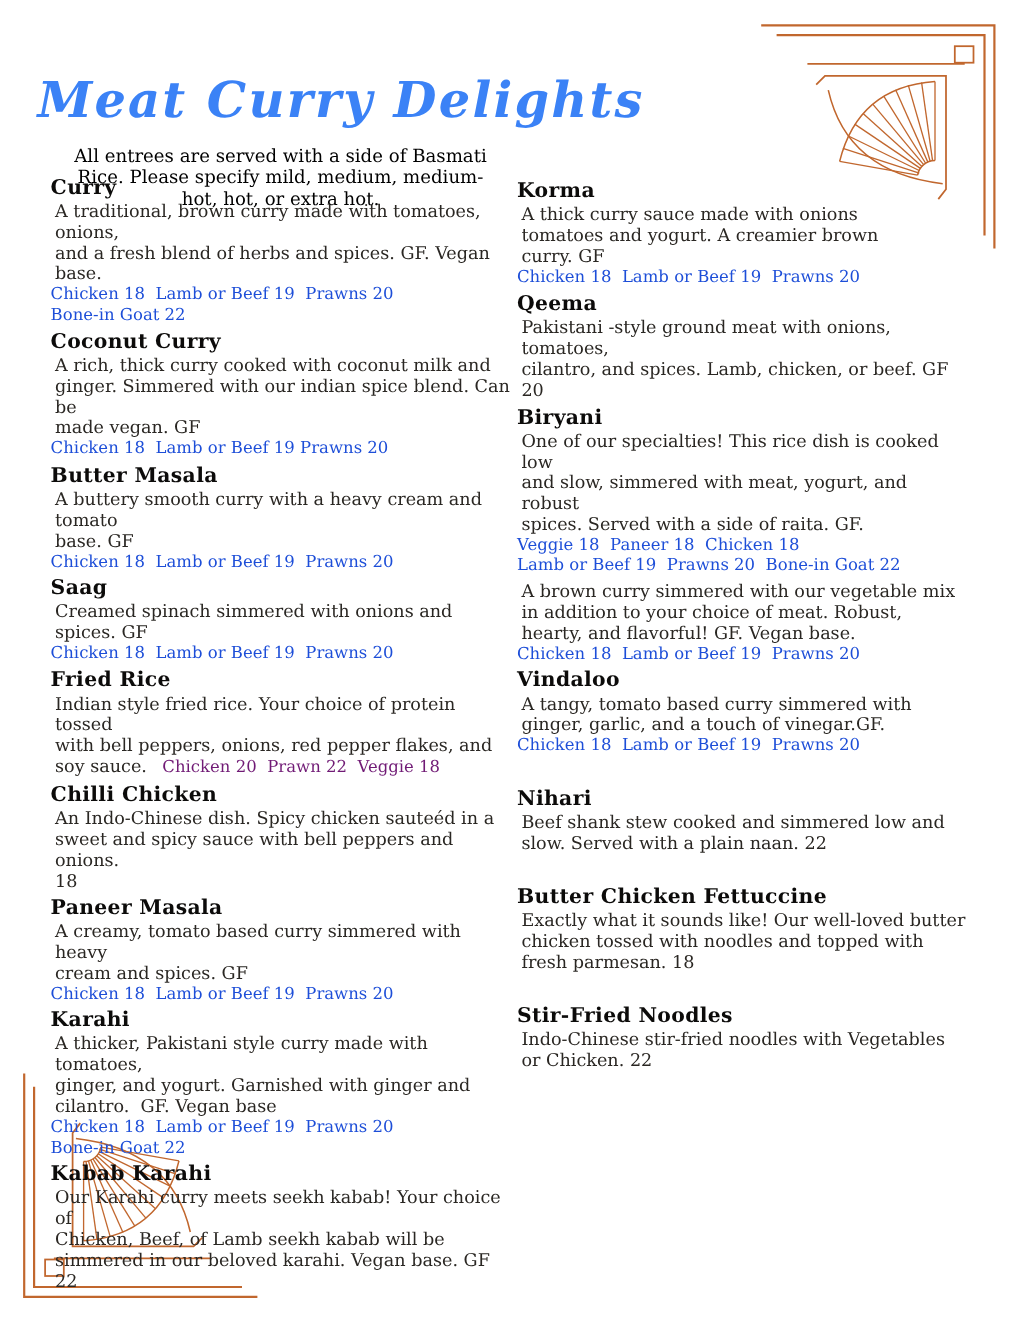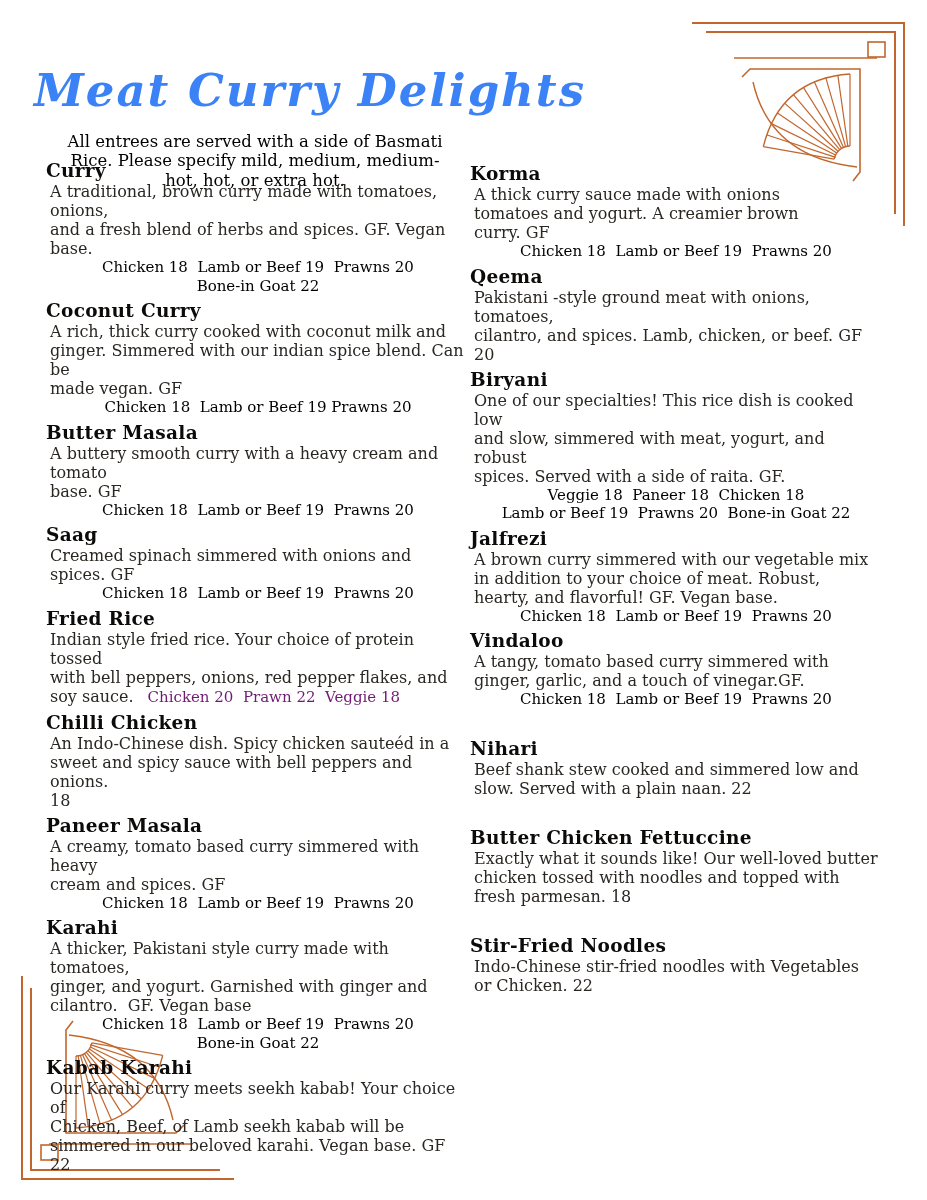--- a/index.html
+++ b/index.html
@@ -42,23 +42,23 @@
     white-space:pre-wrap;
     color:#2a2723;
   }
   .inline-price{
     font-size:15px;
     padding-left:14px;
     color:#701a75;
   }
   .price{
     font-size:15px;line-height:18.5px;
-    text-align:center;
+    text-align:left;
     white-space:pre-wrap;
-    color:#000000;
+    color:#1d4ed8;
   }
   .ornament{position:absolute;}
   .ornament.top-right{right:15px;top:14px;}
   .ornament.bottom-left{left:14px;top:966px;transform:rotate(180deg);}
 </style>
 </head>
 <body>
 
 <div class="page">
 
@@ -205,21 +205,20 @@
   <div class="item">
     <h2 class="item-name">Biryani</h2>
     <p class="item-desc"><span class="desc-text">One of our specialties! This rice dish is cooked low
 and slow, simmered with meat, yogurt, and robust
 spices. Served with a side of raita. GF.</span></p>
   <div class="price">Veggie 18  Paneer 18  Chicken 18</div>
         <div class="price">Lamb or Beef 19  Prawns 20  Bone-in Goat 22</div>
       </div>
 
   <div class="item">
-    <h2 class="item-name">Jalfrezi</h2>
     <p class="item-desc"><span class="desc-text">A brown curry simmered with our vegetable mix
 in addition to your choice of meat. Robust,
 hearty, and flavorful! GF. Vegan base.</span></p>
   <div class="price">Chicken 18  Lamb or Beef 19  Prawns 20</div>
       </div>
 
   <div class="item">
     <h2 class="item-name">Vindaloo</h2>
     <p class="item-desc"><span class="desc-text">A tangy, tomato based curry simmered with
 ginger, garlic, and a touch of vinegar.GF.</span></p>

